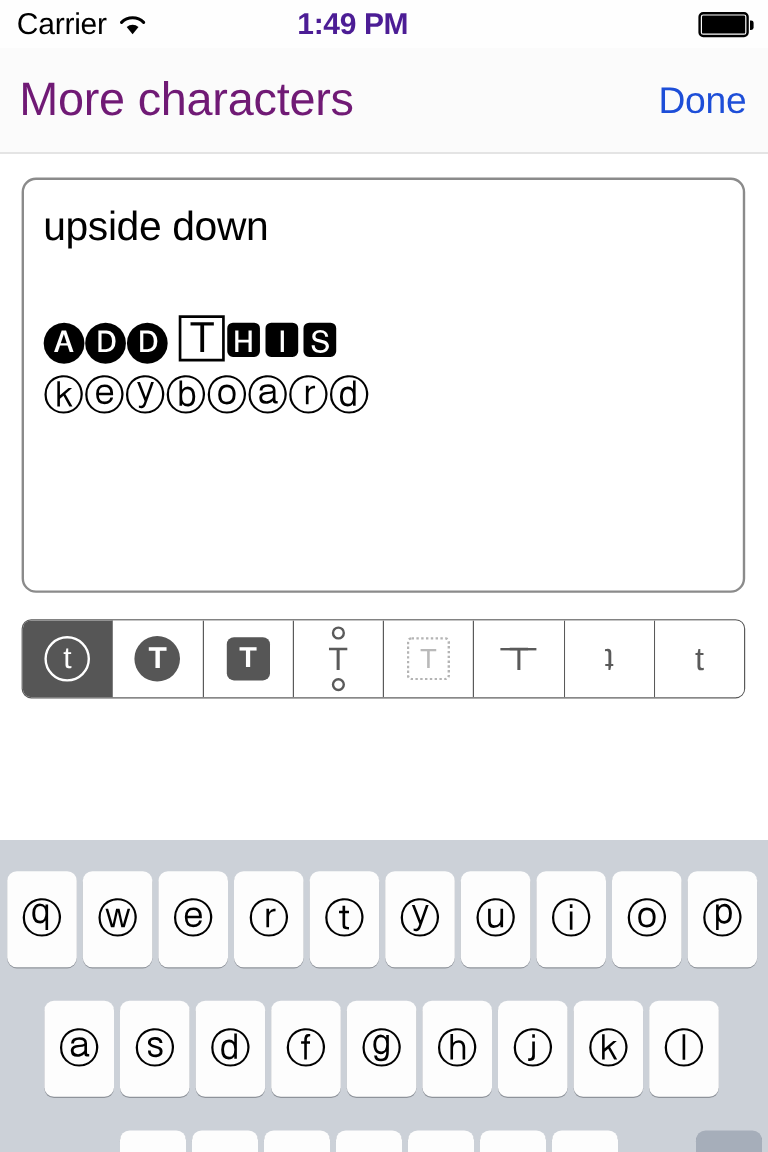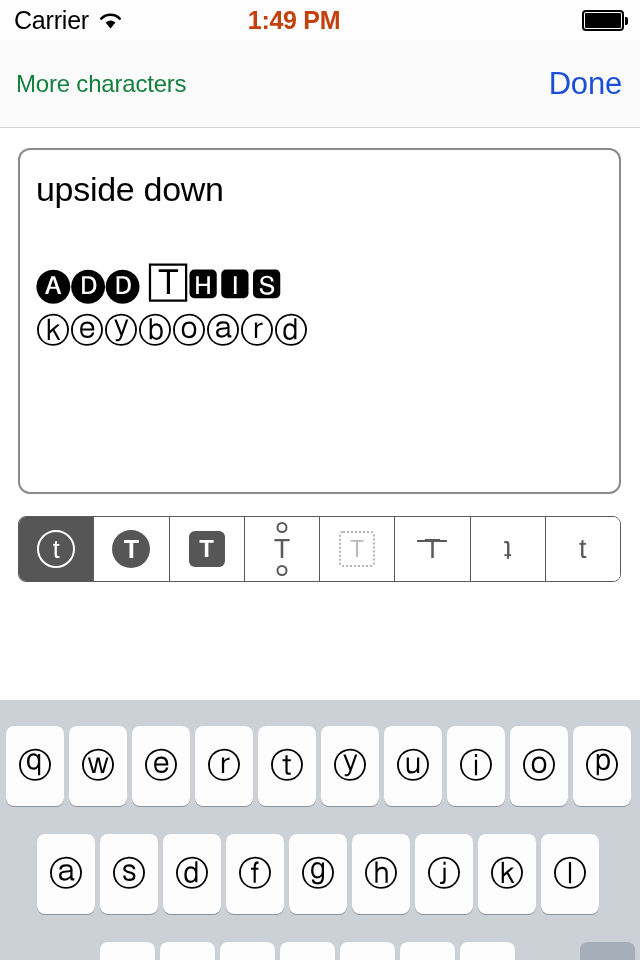--- a/index.html
+++ b/index.html
@@ -16,21 +16,21 @@
     position:absolute; left:0; top:0; width:640px; height:40px;
     background:#fefefe;
     display:flex; align-items:center;
   }
   .sb-left { position:absolute; left:14px; top:0; height:40px; display:flex; align-items:center; gap:8px; }
   .sb-carrier { font-size:25px; color:#000; letter-spacing:-0.2px; }
   .wifi-icon { width:27px; height:20px; position:relative; display:block; }
   .sb-center {
     position:absolute; left:0; top:0; width:588px; height:40px;
     display:flex; align-items:center; justify-content:center;
-    font-size:25px; font-weight:bold; color:#c2410c; letter-spacing:-0.3px;
+    font-size:25px; font-weight:bold; color:#4c1d95; letter-spacing:-0.3px;
   }
   .sb-right { position:absolute; right:12px; top:0; height:40px; display:flex; align-items:center; }
   .battery { width:46px; height:21px; position:relative; }
   .battery .shell {
     position:absolute; left:0; top:0; width:42px; height:21px;
     border:2px solid #000; border-radius:4px;
   }
   .battery .fill {
     position:absolute; left:3px; top:3px; width:36px; height:15px; background:#000; border-radius:1px;
   }
@@ -40,21 +40,21 @@
 
   
   .navbar {
     position:absolute; left:0; top:40px; width:640px; height:88px;
     background:#fbfbfb;
     border-bottom:1px solid #d4d4d4;
   }
   .nav-left {
     position:absolute; left:16px; top:0; height:88px;
     display:flex; align-items:center;
-    font-size:24px; color:#15803d; letter-spacing:-0.2px;
+    font-size:39px; color:#701a75; letter-spacing:-0.2px;
   }
   .nav-right {
     position:absolute; right:18px; top:0; height:88px;
     display:flex; align-items:center;
     font-size:31px; color:#1d4ed8; letter-spacing:-0.2px;
   }
 
   
   .textfield {
     position:absolute; left:18px; top:148px; width:603px; height:346px;

